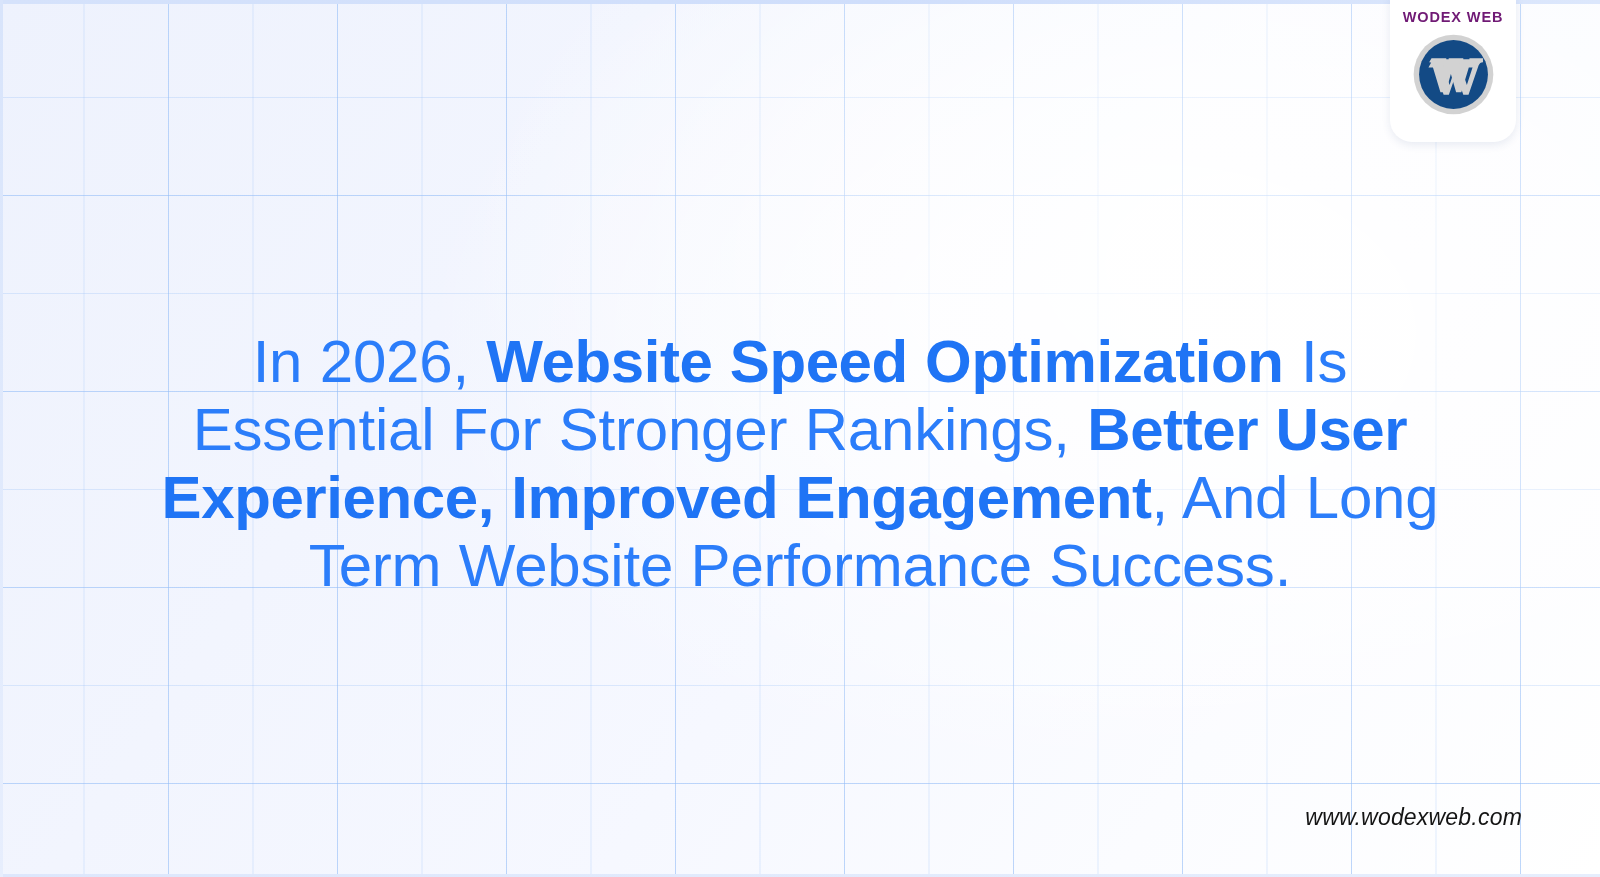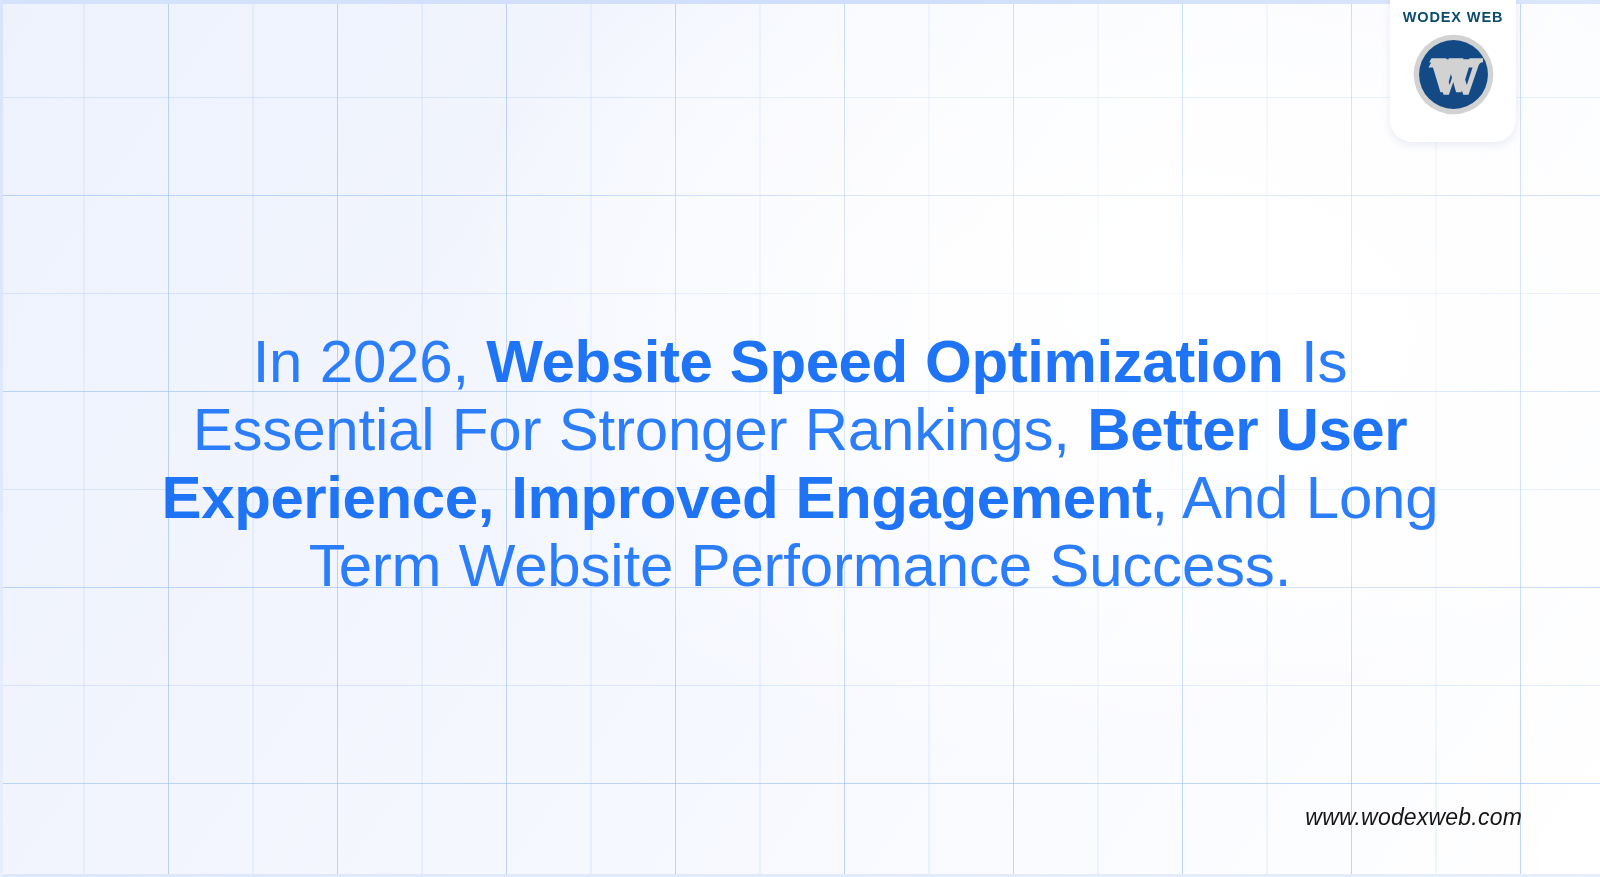--- a/index.html
+++ b/index.html
@@ -89,21 +89,21 @@
     flex-direction: column;
     align-items: center;
     z-index: 5;
   }
   .logo-wordmark {
     margin-top: 13px;
     font-family: "Liberation Sans", sans-serif;
     font-size: 14.5px;
     font-weight: 700;
     letter-spacing: 0.9px;
-    color: #0c4a6e;
+    color: #701a75;
     white-space: nowrap;
     text-align: right;
   }
   .logo-mark {
     position: relative;
     margin-top: 8px;
     width: 83px;
     height: 83px;
   }
   .logo-mark svg { display: block; }

